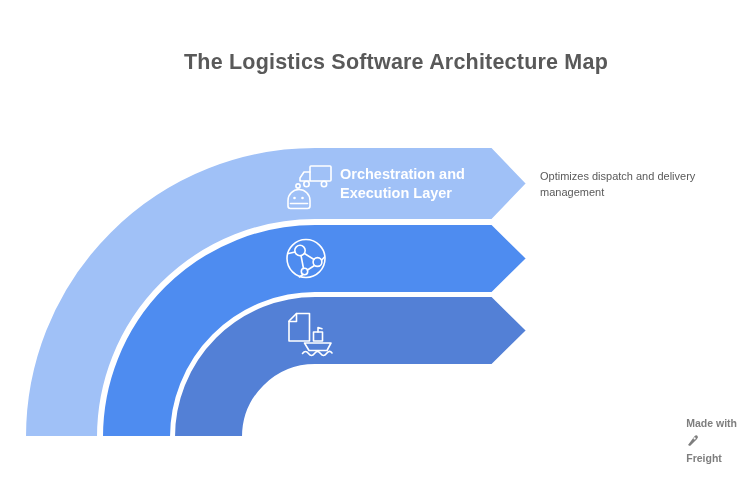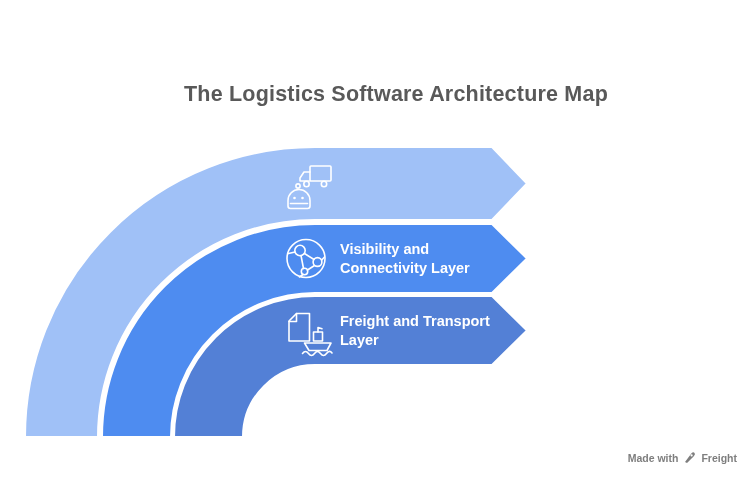--- a/index.html
+++ b/index.html
@@ -3,36 +3,36 @@
 <meta charset="utf-8">
 <style>
   html,body{margin:0;padding:0;background:#fff;}
   .stage{
     position:relative;width:752px;height:486px;overflow:hidden;background:#ffffff;
     font-family:"Liberation Sans",sans-serif;
   }
   .shapes{position:absolute;left:0;top:0;}
   .title{
     position:absolute;top:50px;left:40px;right:0;text-align:center;
-    font-size:21.5px;font-weight:bold;color:#595959;letter-spacing:.2px;margin-top:32px;
+    font-size:21.5px;font-weight:bold;color:#595959;letter-spacing:.2px;
   }
   .band-label{
     position:absolute;left:340px;width:170px;display:flex;align-items:center;
     font-size:14.5px;font-weight:bold;color:#ffffff;line-height:19px;
   }
   .band-desc{
     position:absolute;left:540px;width:192px;display:flex;align-items:center;
     font-size:11px;color:#5a5a5a;line-height:16px;
   }
   .pos-1{top:148px;height:72px;}
   .pos-2{top:224px;height:69px;}
   .pos-3{top:296px;height:69px;}
   .watermark{
-    position:absolute;right:15px;bottom:22px;display:flex;align-items:flex-end;gap:5px;
-    font-size:10.5px;font-weight:600;color:#7e7e7e;
+    position:absolute;right:15px;bottom:22px;display:flex;align-items:flex-start;gap:5px;
+    font-size:10.5px;font-weight:600;color:#7e7e7e;flex-direction:column;
   }
   .watermark svg{display:block;}
 </style>
 </head>
 <body>
 
 <div class="stage">
 
   <svg class="shapes" width="752" height="486" viewBox="0 0 752 486">
 
@@ -72,23 +72,23 @@
       <path d="M296.5 313.5 V321.5 H289"></path>
       <rect x="313.5" y="332" width="9" height="9"></rect>
       <path d="M318 332 V327.5 L322 328.8"></path>
       <path d="M304.5 343 H331 L327 350.5 H309 Z"></path>
       <path d="M302.5 353.5 q3 -4 6 0 q3 4 6 0 q3 -4 6 0 q3 4 6 0 q3 -4 5.5 -0.5"></path>
     </g>
   </svg>
 
   <div class="title">The Logistics Software Architecture Map</div>
 
-  <div class="band-label pos-2">Visibility and Connectivity Layer</div>
-  <div class="band-label pos-3">Freight and Transport Layer</div>
+  <div class="band-label pos-1">Orchestration and Execution Layer</div>
 
+  <div class="band-desc pos-1">Optimizes dispatch and delivery management</div>
 
   <div class="watermark">
     <span>Made with</span>
     <svg width="13" height="13" viewBox="0 0 13 13">
       <path d="M2 11 L8.5 2.2 Q10.3 0.6 11.6 2 Q12.6 3.4 10.8 5.2 L4 12 Z" fill="#7e7e7e"></path>
       <circle cx="8.6" cy="4.4" r="1.1" fill="#ffffff"></circle>
     </svg>
     <span>Freight</span>
   </div>
 

